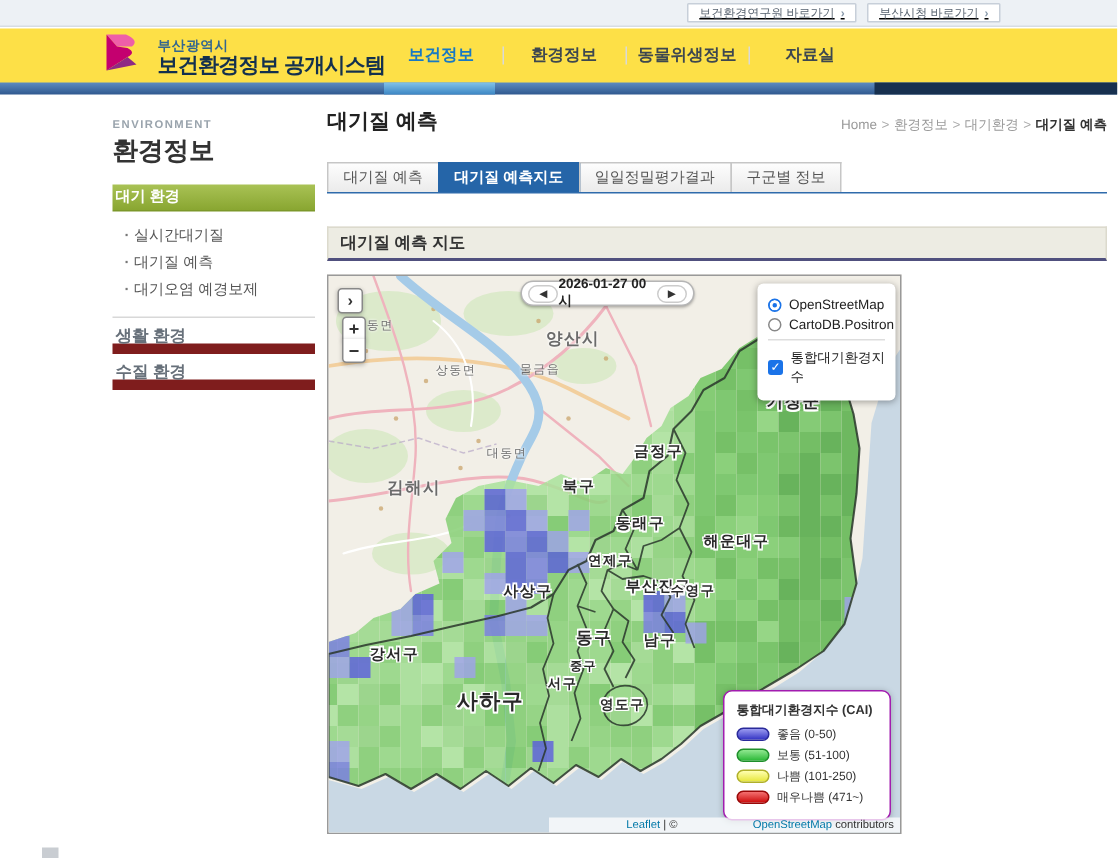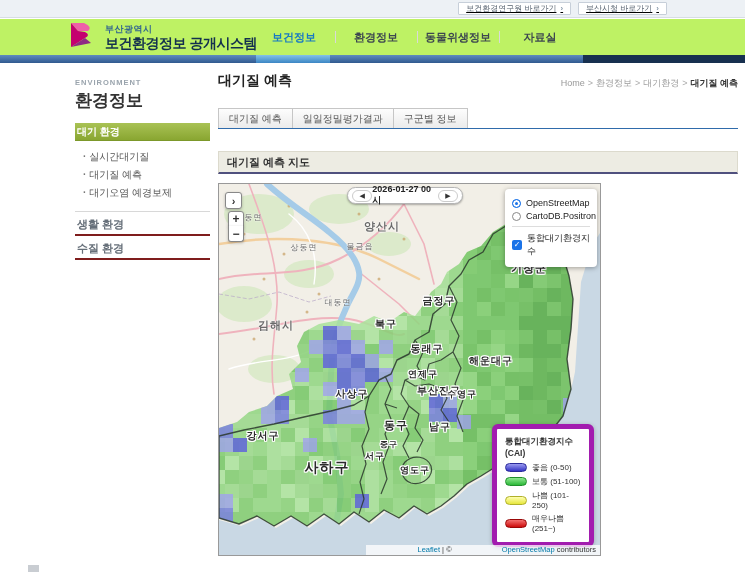--- a/index.html
+++ b/index.html
@@ -7,21 +7,21 @@
   body { font-family:"Liberation Sans","DejaVu Sans",sans-serif; }
   .page { position:relative; width:745px; height:572px; background:#fff; overflow:hidden; }
 
   
   .topbar { position:absolute; top:0; left:0; right:0; height:18px; background:#edf1f5; border-bottom:1px solid #d7dde3; }
   .topbar-links { position:absolute; right:78px; top:2px; display:flex; gap:7px;text-decoration:underline; }
   .topbar-btn { display:flex; align-items:center; gap:4px; height:13px; padding:0 7px; background:#fff; border:1px solid #c7cfd9; border-radius:1px; font-size:8px; color:#57626f; cursor:pointer; }
   .topbar-arrow { color:#8899aa; font-weight:bold; font-size:8px; }
 
   
-  .header { position:absolute; top:19px; left:0; right:0; height:40px; background:#bef264; }
+  .header { position:absolute; top:19px; left:0; right:0; height:40px; background:#fde047; }
   .logo { position:absolute; left:68px; top:3px; display:flex; align-items:center; gap:7px; cursor:pointer; }
   .logo-texts { display:flex; flex-direction:column; line-height:1.15; }
   .logo-city { font-size:9px; font-weight:bold; color:#33668f; letter-spacing:0.5px; }
   .logo-title { font-size:14px; font-weight:bold; color:#13304e; letter-spacing:-0.5px; }
   .main-nav { position:absolute; left:253px; top:11px; display:flex; list-style:none; }
   .main-nav li { position:relative; width:82px; height:14px; line-height:14px; text-align:center; font-size:11px; font-weight:bold; color:#3d4750; cursor:pointer; }
   .main-nav li.active { color:#1779c4; }
   .main-nav li + li::before { content:""; position:absolute; left:0; top:1px; bottom:1px; width:1px; background:#d9d9d9; }
 
   
@@ -30,21 +30,21 @@
   .navbar-indicator { position:absolute; left:256px; top:0; bottom:0; width:74px; background:linear-gradient(180deg,#82c2e8,#3c86c4); }
 
   
   .sidebar { position:absolute; left:75px; top:78px; width:135px; }
   .sb-env { font-size:7.5px; font-weight:bold; color:#9aa4ad; letter-spacing:1px; }
   .sb-title { font-size:17px; font-weight:bold; color:#333; margin:2px 0 11px 0; }
   .sb-active-group { height:18px; line-height:18px; background:linear-gradient(180deg,#a9c255,#89a631); border-bottom:1px solid #7c982a; color:#fff; font-weight:bold; font-size:10px; padding-left:2px; cursor:pointer; }
   .sb-items { list-style:none; border-bottom:1px solid #d8d8d8; padding:7px 0 9px 4px; }
   .sb-item { font-size:10px; color:#555; padding:2px 0 2px 4px; cursor:pointer; }
   .sb-item::before { content:"·"; margin-right:3px; color:#777; font-weight:bold; }
-  .sb-group { font-size:11px; font-weight:bold; color:#67707a; height:24px; line-height:24px; padding-left:2px; border-bottom:2px solid #7f1d1d; cursor:pointer; }
+  .sb-group { font-size:11px; font-weight:bold; color:#67707a; height:24px; line-height:24px; padding-left:2px; border-bottom:7px solid #7f1d1d; cursor:pointer; }
 
   
   .main { position:absolute; left:218px; top:72px; width:520px; }
   .title-row { position:relative; height:30px; }
   .page-title { font-size:14px; font-weight:bold; color:#222; }
   .breadcrumb { position:absolute; right:0; top:5px; font-size:9px; color:#999; }
   .crumb { cursor:pointer; }
   .crumb-last { color:#333; font-weight:bold; cursor:default; }
   .crumb-sep { margin:0 3px; color:#aaa; }
 
@@ -71,21 +71,21 @@
   .date-btn { width:21px; height:12px; border:1px solid #ccc; border-radius:7px; background:#fff; font-size:7px; color:#333; display:flex; align-items:center; justify-content:center; cursor:pointer; }
   .date-label { font-size:9px; font-weight:bold; color:#222; }
 
   .layers-panel { position:absolute; right:3px; top:5px; width:92px; background:#fff; border-radius:4px; box-shadow:0 1px 5px rgba(0,0,0,.35); padding:6px 7px; }
   .layer-row { display:flex; align-items:center; gap:5px; margin:3px 0; font-size:9px; color:#222; cursor:pointer; }
   .radio { width:9px; height:9px; border-radius:50%; border:1px solid #888; background:#fff; flex:0 0 auto; }
   .radio.checked { border-color:#1a73e8; background:#1a73e8; box-shadow:inset 0 0 0 2px #fff; }
   .layer-divider { height:1px; background:#ddd; margin:5px 0; }
   .checkbox { width:10px; height:10px; background:#1a73e8; border-radius:2px; color:#fff; font-size:8px; line-height:10px; text-align:center; flex:0 0 auto; }
 
-  .legend-panel { position:absolute; right:6px; bottom:8px; width:102px; background:#fff; border:5px solid #a21caf; border-radius:6px; box-shadow:0 1px 4px rgba(0,0,0,.25); padding:7px 8px 6px 8px;margin-left:25px; }
+  .legend-panel { position:absolute; right:6px; bottom:8px; width:112px; background:#fff; border:1px solid #a21caf; border-radius:6px; box-shadow:0 1px 4px rgba(0,0,0,.25); padding:7px 8px 6px 8px;margin-left:25px; }
   .legend-title { font-size:8.5px; font-weight:bold; color:#333; margin-bottom:4px; }
   .legend-row { display:flex; align-items:center; gap:5px; margin:3px 0; }
   .legend-pill { width:22px; height:9px; border-radius:5px; border:1px solid rgba(0,0,0,.35); flex:0 0 auto; }
   .legend-label { font-size:8px; color:#333; }
 
   .attribution { position:absolute; right:0; bottom:0; height:10px; line-height:10px; background:rgba(255,255,255,.75); font-size:7.5px; color:#333; padding:0 4px; }
   .attr-link { color:#0078a8; cursor:pointer;margin-left:48px; }
 
   .footer-fragment { position:absolute; left:28px; top:565px; width:11px; height:7px; background:#c9cdd2; }
 </style>
@@ -150,20 +150,21 @@
   </aside>
 
   <main class="main">
     <div class="title-row">
       <h1 class="page-title">대기질 예측</h1>
       <div class="breadcrumb" id="breadcrumb"><span class="crumb">Home</span><span class="crumb-sep">&gt;</span><span class="crumb">환경정보</span><span class="crumb-sep">&gt;</span><span class="crumb">대기환경</span><span class="crumb-sep">&gt;</span><span class="crumb crumb-last">대기질 예측</span></div>
     </div>
 
     <div class="tabs" id="tabs">
         <div class="tab">대기질 예측</div>
+        <div class="tab active">대기질 예측지도</div>
         <div class="tab">일일정밀평가결과</div>
         <div class="tab">구군별 정보</div>
       </div>
 
     <div class="section-header">
       <span>대기질 예측 지도</span>
     </div>
 
     <div class="map" id="map">
       <svg class="basemap" width="383" height="373" viewBox="0 0 383 373">
@@ -1001,21 +1002,21 @@
           <span class="base-label" style="left: 30px; top: 33px; font-size: 8px; font-weight: normal;">원동면</span>
           <span class="base-label" style="left: 141px; top: 62px; font-size: 8px; font-weight: normal;">물금읍</span>
           <span class="base-label" style="left: 85px; top: 63px; font-size: 8px; font-weight: normal;">상동면</span>
           <span class="base-label" style="left: 119px; top: 118px; font-size: 8px; font-weight: normal;">대동면</span>
           <span class="base-label" style="left: 57px; top: 141px; font-size: 11px;">김해시</span>
           <span class="map-label" style="left: 310px; top: 84px; font-size: 11px;">기장군</span>
           <span class="map-label" style="left: 220px; top: 117px; font-size: 10px;">금정구</span>
           <span class="map-label" style="left: 167px; top: 140px; font-size: 10px;">북구</span>
           <span class="map-label" style="left: 208px; top: 165px; font-size: 10px;">동래구</span>
           <span class="map-label" style="left: 272px; top: 177px; font-size: 10px;">해운대구</span>
-          <span class="map-label" style="left: 204px; top: 190px; font-size: 9px;">연제구</span>
+          <span class="map-label" style="left: 188px; top: 190px; font-size: 9px;">연제구</span>
           <span class="map-label" style="left: 176px; top: 207px; font-size: 10px; margin-left: 44px;">부산진구</span>
           <span class="map-label" style="left: 235px; top: 210px; font-size: 9px; padding-left: 16px;">수영구</span>
           <span class="map-label" style="left: 133px; top: 210px; font-size: 10px;">사상구</span>
           <span class="map-label" style="left: 177px; top: 241px; font-size: 11px;">동구</span>
           <span class="map-label" style="left: 221px; top: 243px; font-size: 10px;">남구</span>
           <span class="map-label" style="left: 44px; top: 252px; font-size: 10px;">강서구</span>
           <span class="map-label" style="left: 170px; top: 260px; font-size: 8px;">중구</span>
           <span class="map-label" style="left: 156px; top: 272px; font-size: 9px;">서구</span>
           <span class="map-label" style="left: 108px; top: 284px; font-size: 14px;">사하구</span>
           <span class="map-label" style="left: 196px; top: 286px; font-size: 9px;">영도구</span>
@@ -1069,21 +1070,21 @@
             <div class="legend-row">
               <span class="legend-pill" style="background: linear-gradient(rgb(144, 232, 144), rgb(44, 184, 56)); border-color: rgb(31, 143, 43);"></span>
               <span class="legend-label">보통 (51-100)</span>
             </div>
             <div class="legend-row">
               <span class="legend-pill" style="background: linear-gradient(rgb(255, 255, 176), rgb(230, 230, 60)); border-color: rgb(176, 176, 42);"></span>
               <span class="legend-label">나쁨 (101-250)</span>
             </div>
             <div class="legend-row">
               <span class="legend-pill" style="background: linear-gradient(rgb(244, 112, 112), rgb(204, 12, 12)); border-color: rgb(153, 8, 8);"></span>
-              <span class="legend-label">매우나쁨 (251~)</span>
+              <span class="legend-label">매우나쁨 (471~)</span>
             </div>
           </div>
       </div>
 
       <div class="attribution">
         <span class="attr-link">Leaflet</span><span> | © </span><span class="attr-link">OpenStreetMap</span><span> contributors</span>
       </div>
     </div>
   </main>
 

